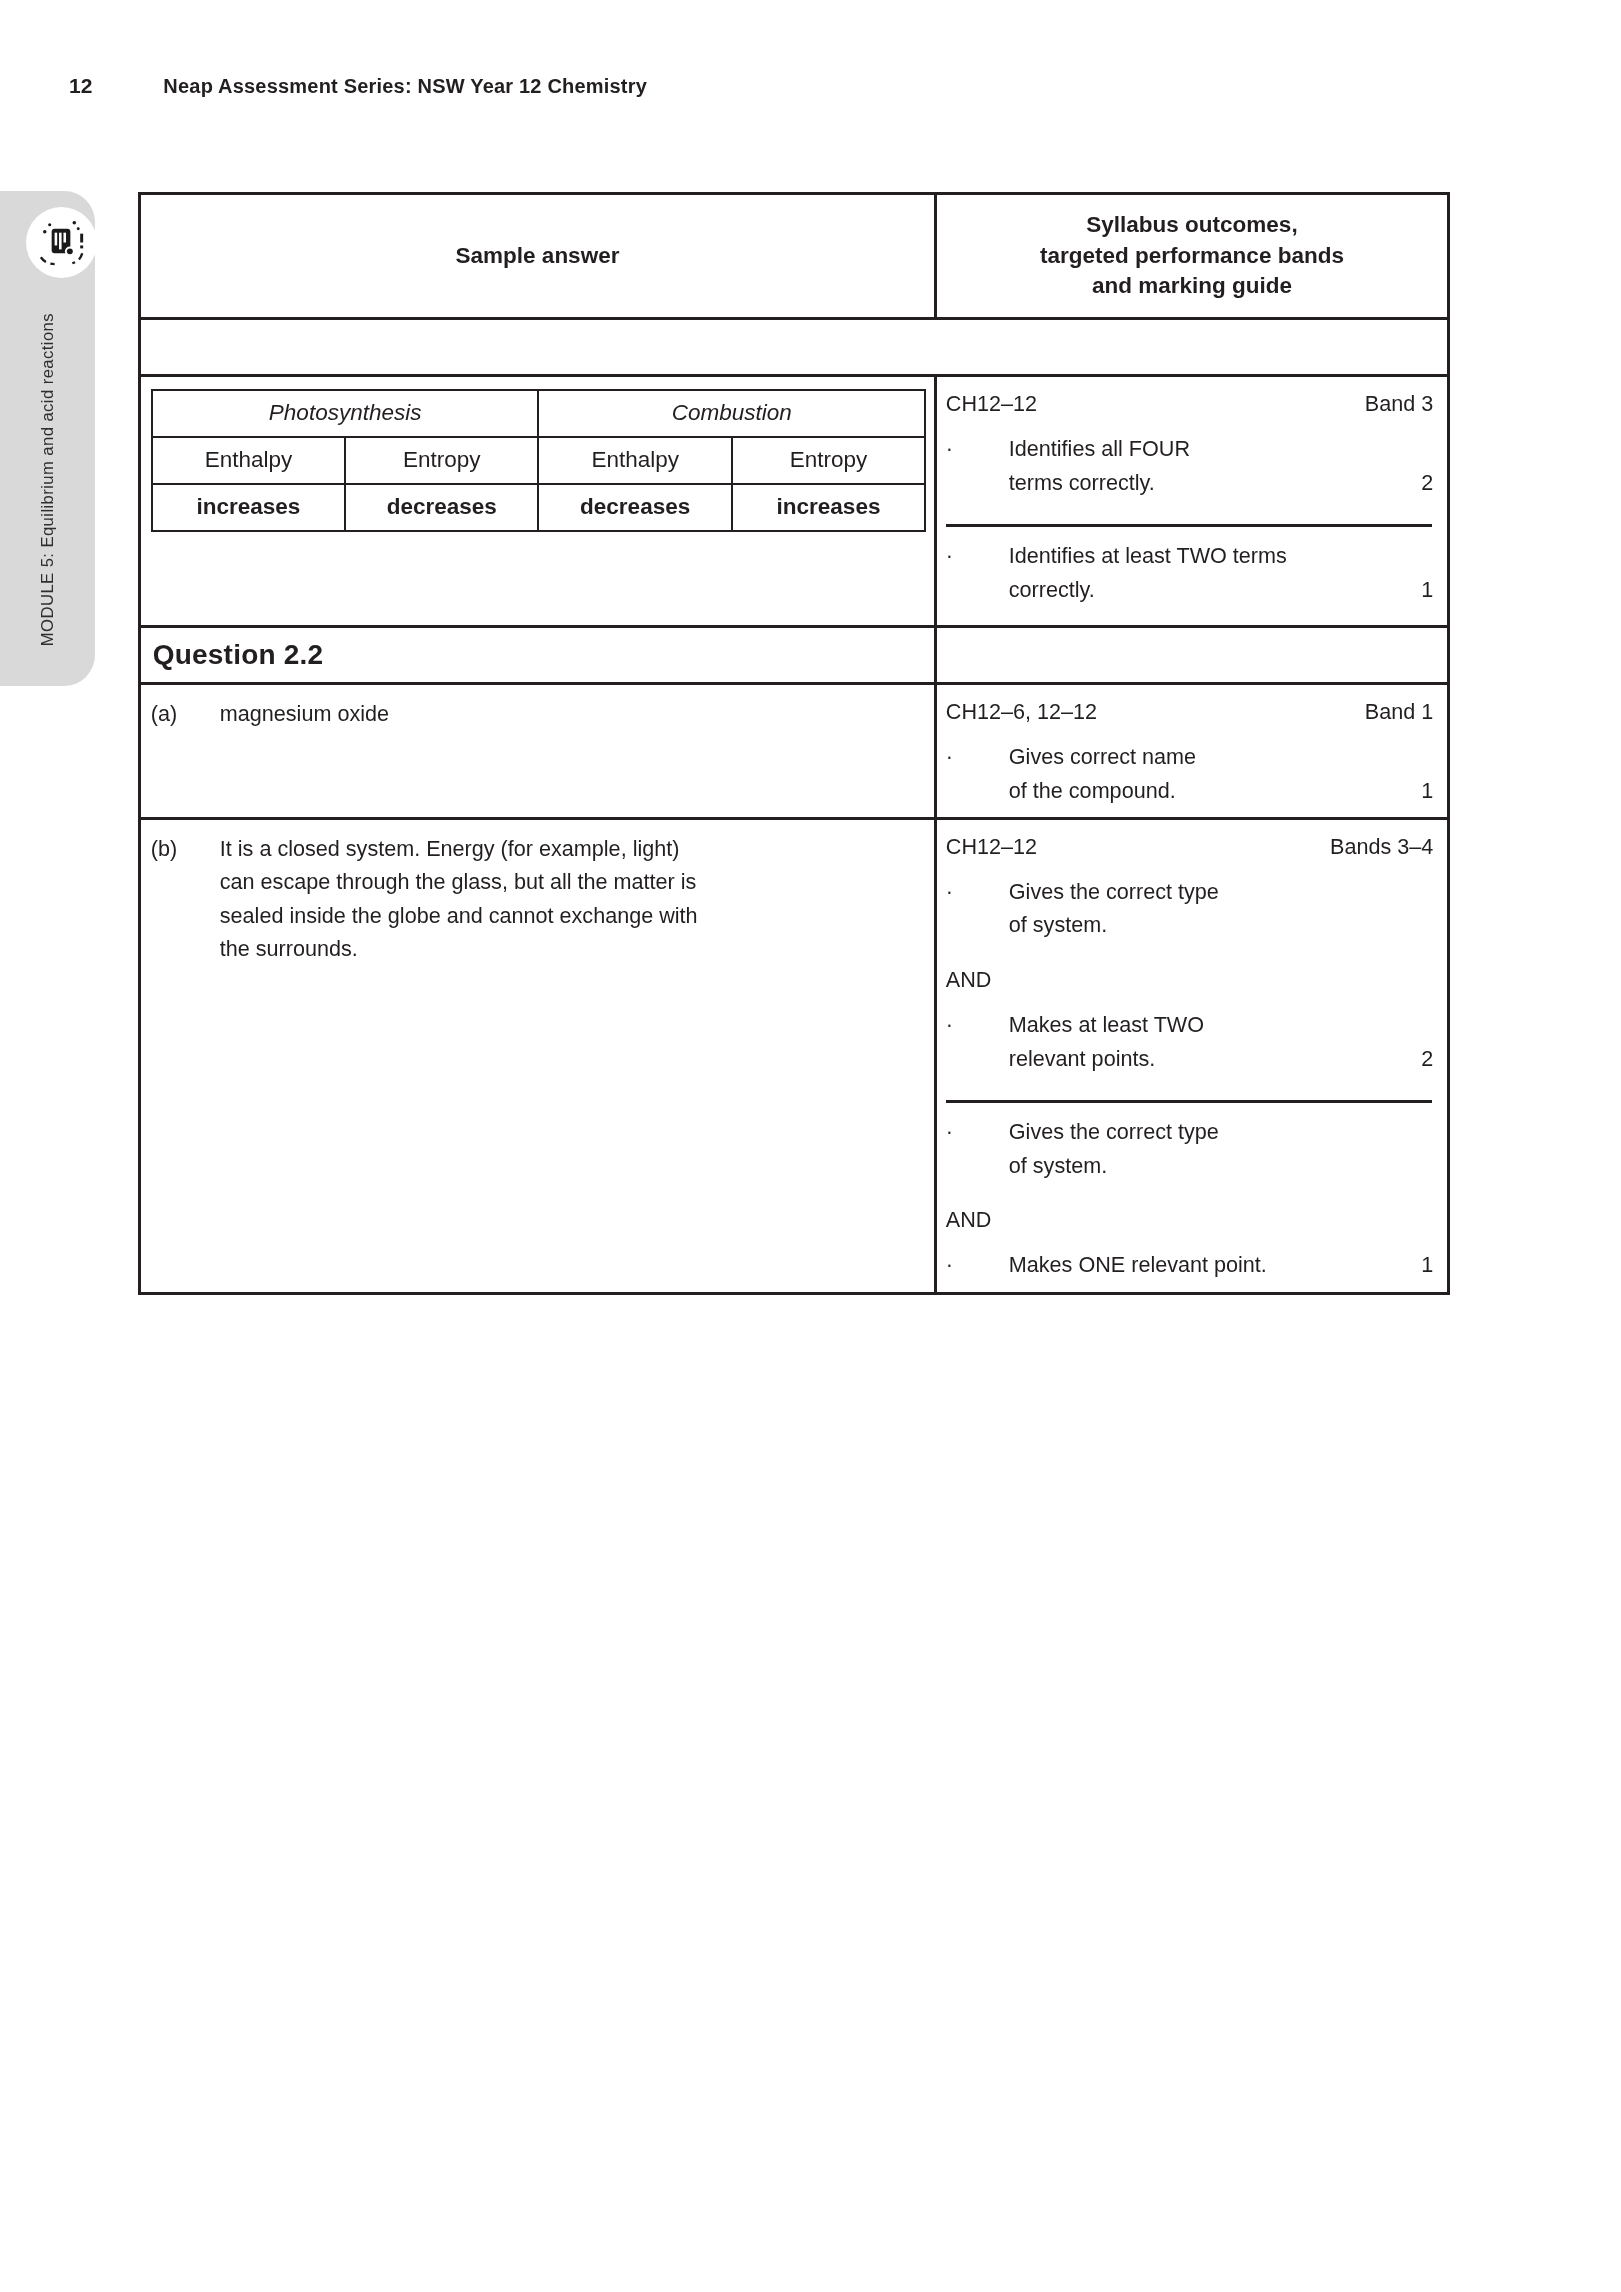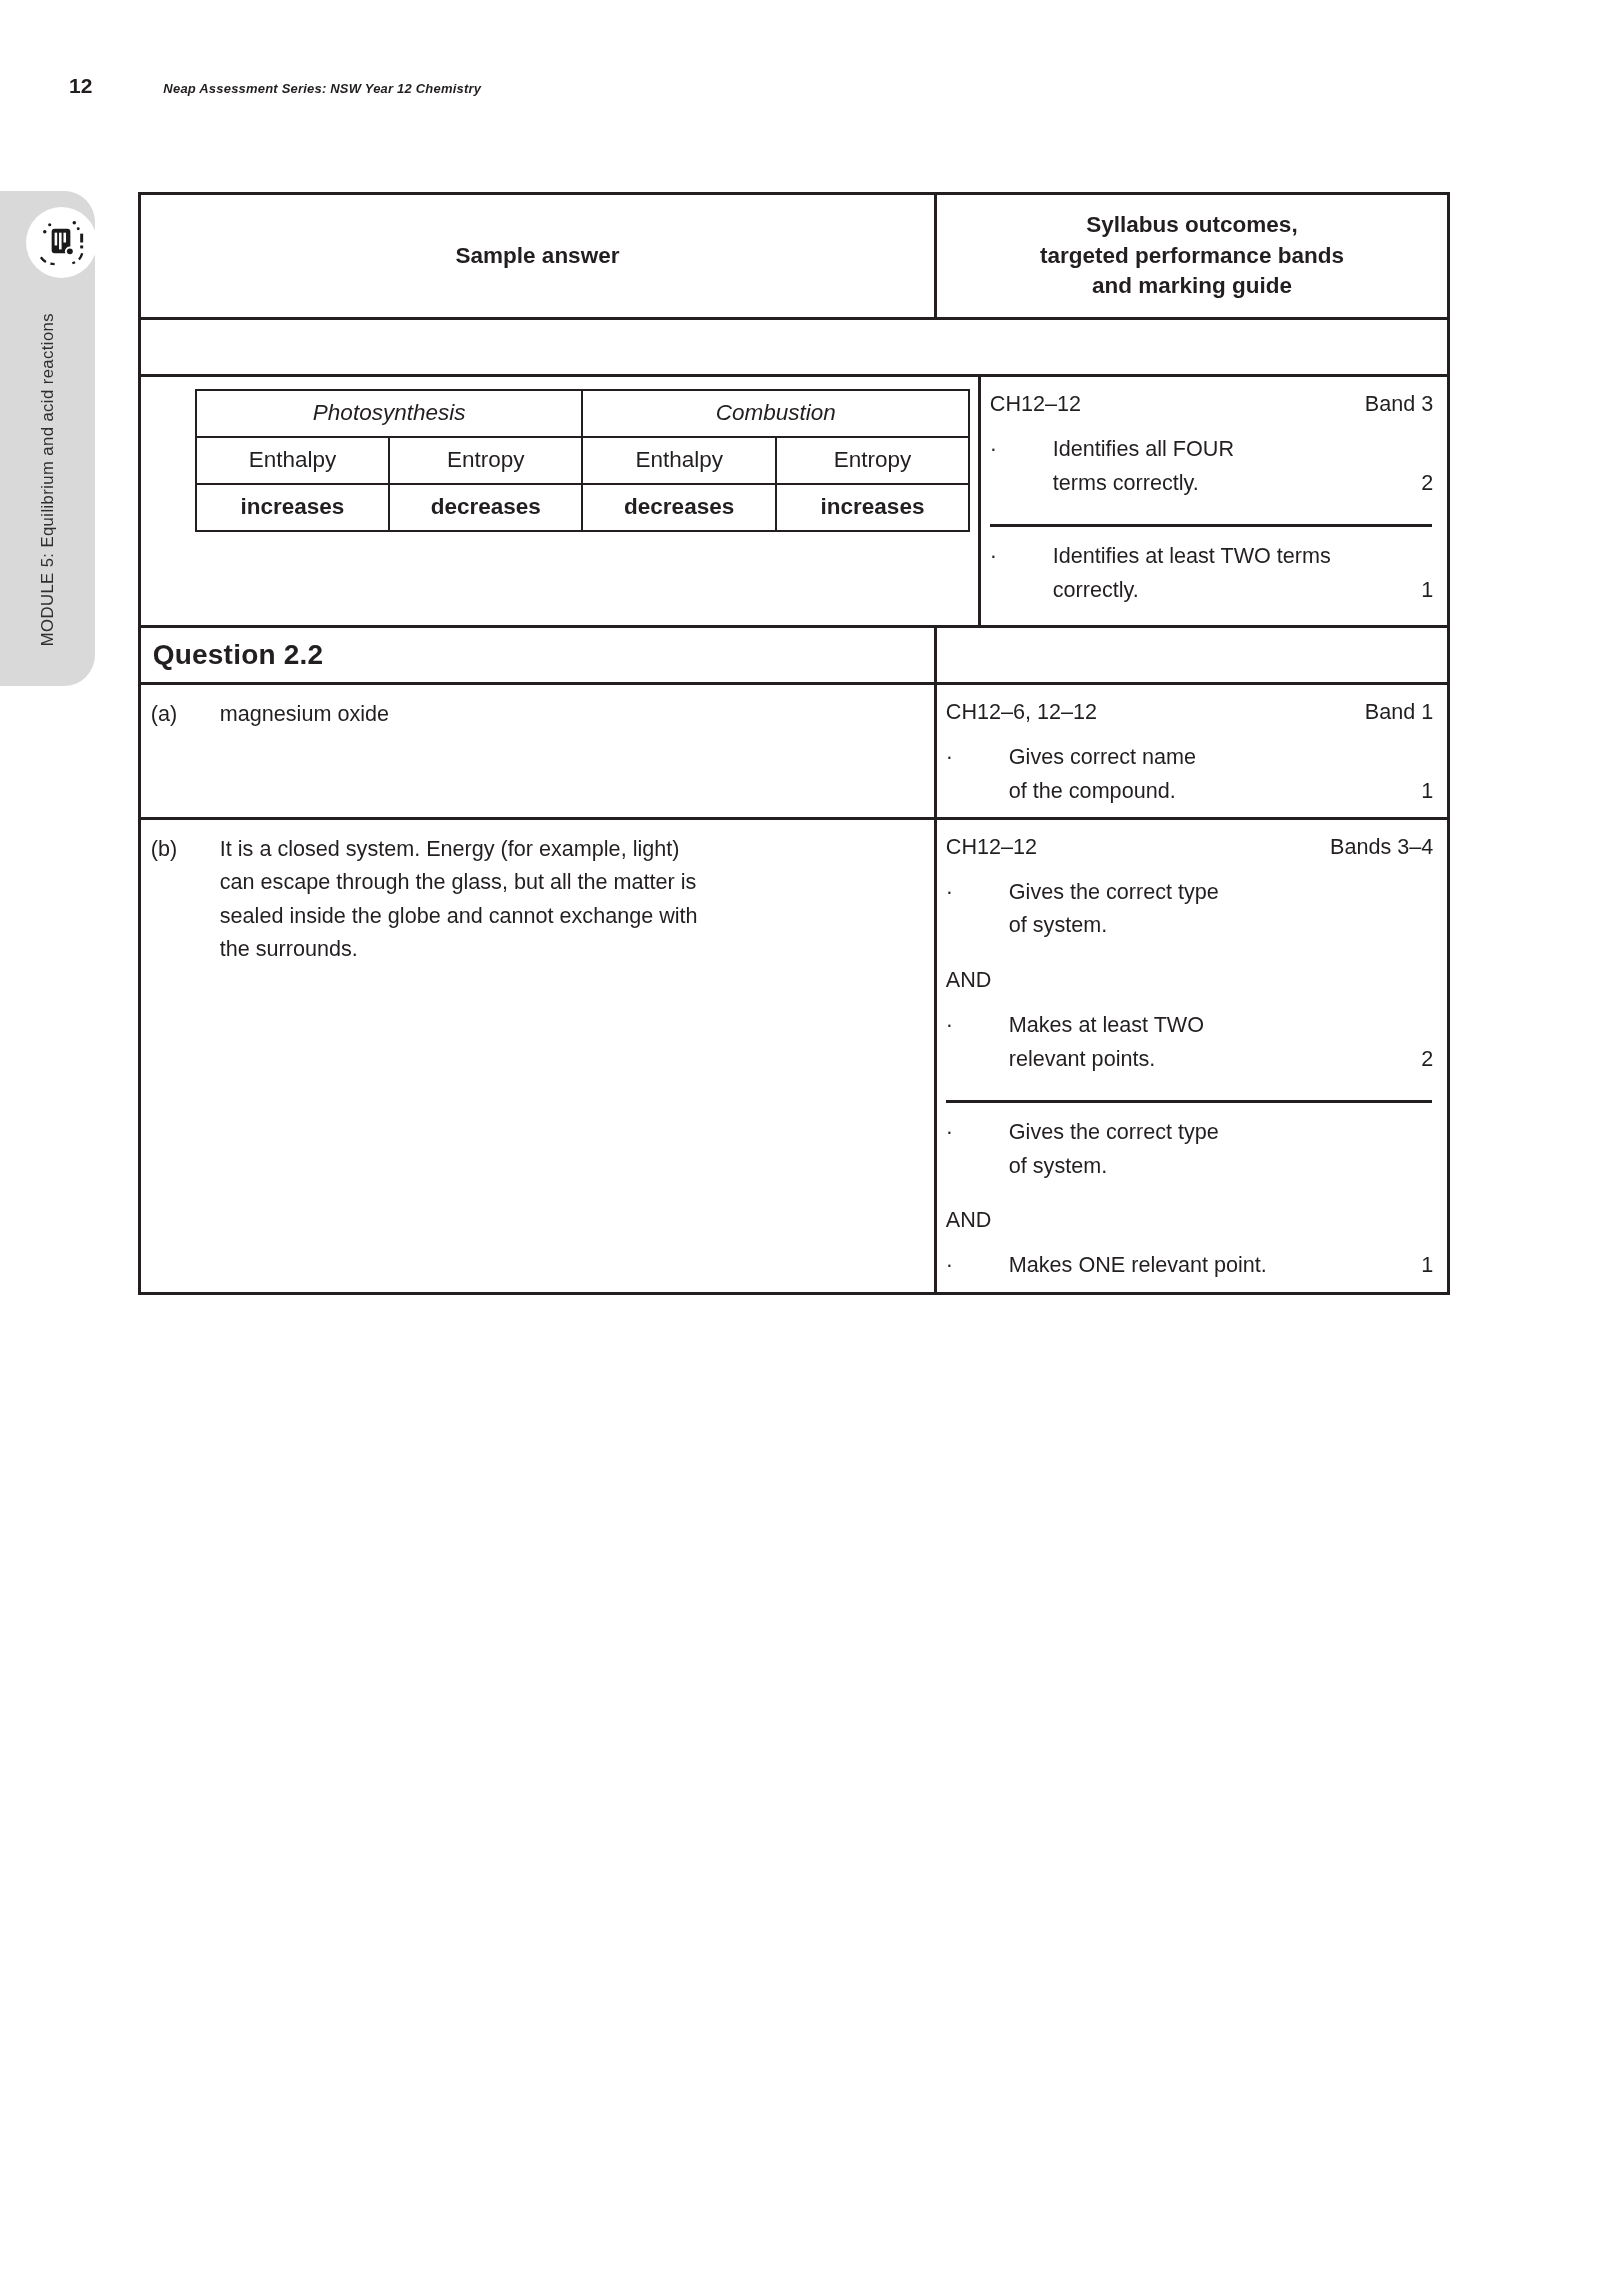--- a/index.html
+++ b/index.html
@@ -7,21 +7,21 @@
   body {
     width:1621px; height:2293px; position:relative;
     font-family:"Liberation Sans", sans-serif;
     color:#231f20;
   }
   .pre { white-space:pre-line; }
 
   
   .page-header { position:absolute; top:74px; left:69px; display:flex; align-items:baseline; }
   .page-num { font-size:21px; font-weight:bold; }
-  .page-title { font-size:13px; font-weight:bold; margin-left:71px; letter-spacing:0.2px;font-style:italic; }
+  .page-title { font-size:20px; font-weight:bold; margin-left:71px; letter-spacing:0.2px; }
 
   
   .side-tab {
     position:absolute; left:0; top:191px; width:95px; height:495px;
     background:#d9d9d9; border-radius:0 31px 31px 0;
   }
   .side-badge {
     position:absolute; left:25.5px; top:15.7px; width:71px; height:71px;
     background:#ffffff; border-radius:50%;
     display:flex; align-items:center; justify-content:center;
@@ -45,21 +45,21 @@
   .cell-l { border-right:3.9px solid #231f20; }
 
   .hdr-row { min-height:122px; }
   .hdr-cell { display:flex; align-items:center; justify-content:center; text-align:center;
               font-weight:bold; font-size:22.5px; line-height:1.35; padding:7.8px; }
 
   .qtitle-row { min-height:57px; }
   .qtitle { display:flex; align-items:center; padding-left:11.8px;
             font-size:28px; font-weight:bold; letter-spacing:0.2px; }
 
-  .q18-body { min-height:251px;padding-left:44px; }
+  .q18-body { min-height:251px; }
   .q19a-row { min-height:127px; }
   .q19b-row { min-height:459px; }
 
   
   .inner-table { margin:11.8px 7.8px 0 9.8px; border:2.9px solid #231f20; border-collapse:collapse; width:calc(100% - 17.6px); }
   .inner-table td { border:2px solid #231f20; text-align:center; height:47px; font-size:22.5px; }
   .inner-table .grp { font-style:italic; }
   .inner-table .val { font-weight:bold;text-align:center; }
 
   

